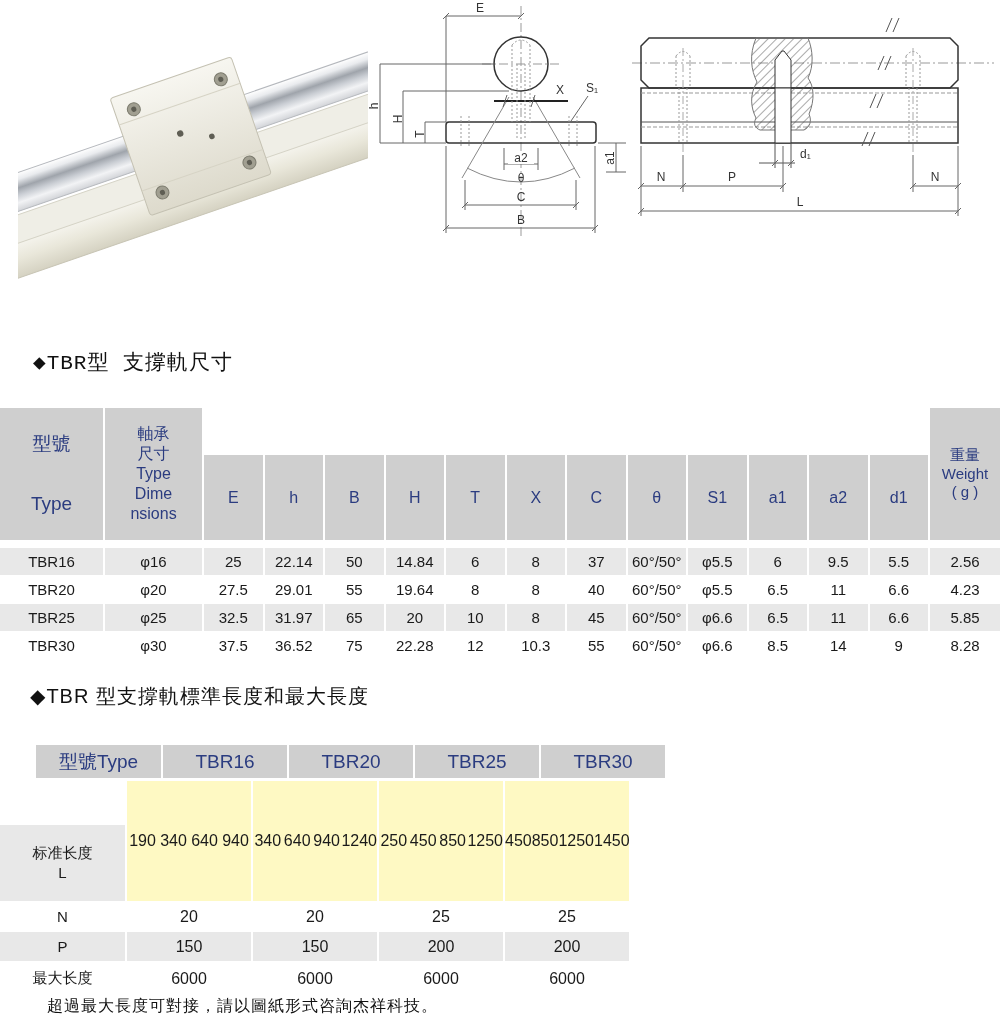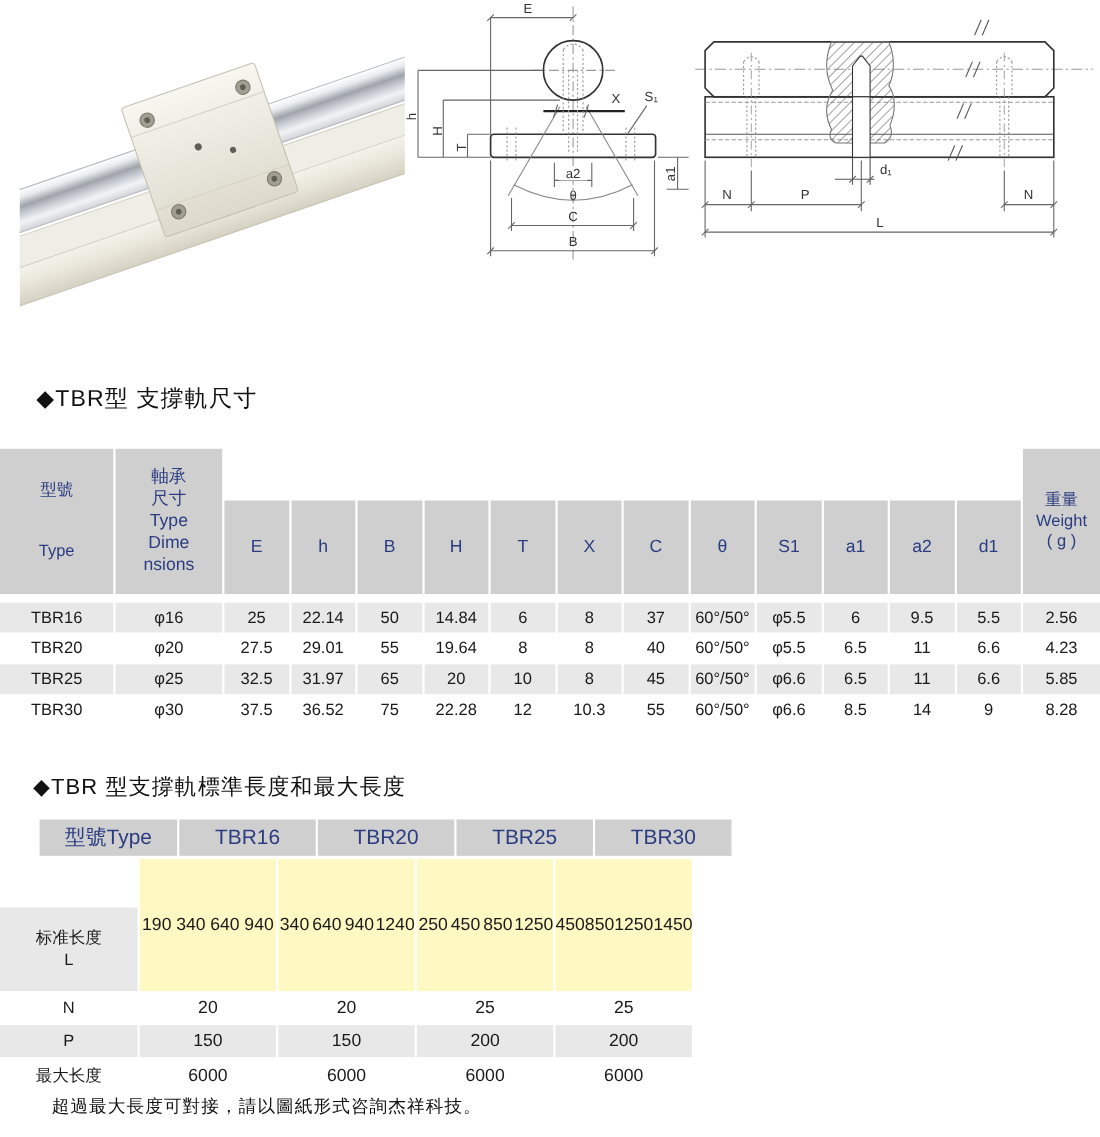--- a/index.html
+++ b/index.html
@@ -6,31 +6,31 @@
   body{font-family:"Liberation Sans","DejaVu Sans",sans-serif;color:#1a1a1a;}
   .page{position:relative;width:1000px;height:1034px;background:#fff;overflow:hidden;}
 
   
   .photo{position:absolute;left:18px;top:12px;}
   .cross{position:absolute;left:358px;top:0px;}
   .side{position:absolute;left:628px;top:0px;}
   svg text{font-family:"Liberation Sans","DejaVu Sans",sans-serif;fill:#333;}
 
   
-  .h1{position:absolute;left:33px;top:348px;font-size:21px;letter-spacing:1px;color:#111;}
-  .h2{position:absolute;left:30px;top:702px;font-size:20px;letter-spacing:1px;color:#111;}
+  .h1{position:absolute;left:33px;top:348px;font-size:21px;letter-spacing:1px;color:#111;font-family:Liberation Mono, monospace;}
+  .h2{position:absolute;left:30px;top:683px;font-size:20px;letter-spacing:1px;color:#111;}
   .note{position:absolute;left:47px;top:996px;font-size:16px;letter-spacing:1px;color:#111;}
 
   
   .t1{position:absolute;left:0;top:408px;width:1000px;}
   .t1-head{display:grid;grid-template-columns:103px 97px repeat(12,1fr) 70px;
            grid-template-rows:45px 85px;gap:2px;background:#fff;}
   .hc{background:#cfcfcf;color:#2b3c80;display:flex;align-items:center;justify-content:center;
       text-align:center;flex-direction:column;line-height:1.25;}
-  .hc.type{grid-row:1/3;grid-column:1;font-size:15px;gap:36px;}
+  .hc.type{grid-row:1/3;grid-column:1;font-size:19px;gap:36px;}
   .hc.shaft{grid-row:1/3;grid-column:2;font-size:16px;}
   .hc.group{grid-row:1;grid-column:3/15;font-size:17px;letter-spacing:.5px;}
   .hc.sub{grid-row:2;font-size:16px;}
   .hc.weight{grid-row:1/3;grid-column:15;font-size:15px;}
   .t1-body{display:flex;flex-direction:column;gap:1px;margin-top:8px;}
   .t1-row{display:grid;grid-template-columns:103px 97px repeat(12,1fr) 70px;gap:2px;height:27px;}
   .dc{display:flex;align-items:center;justify-content:center;font-size:15px;color:#1a1a1a;background:#fff;}
   .t1-row.gray .dc{background:#e8e8e8;}
 
   

